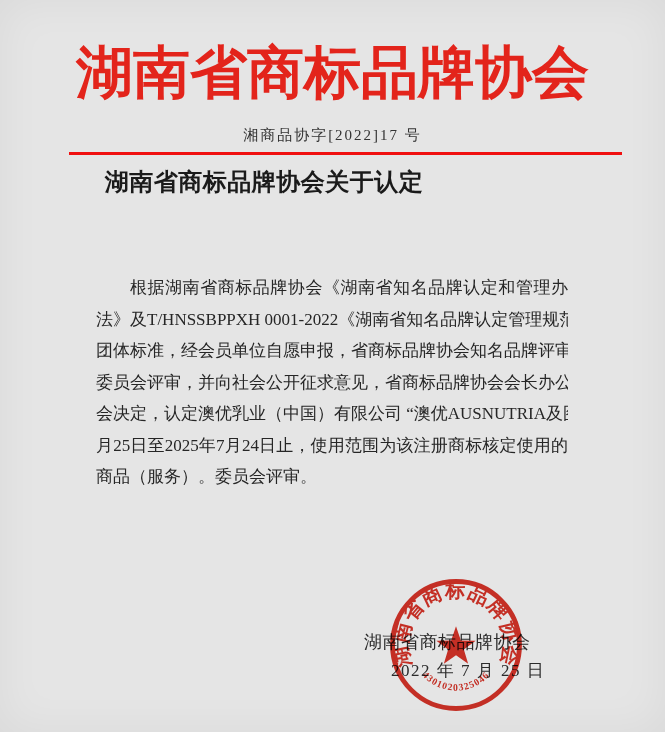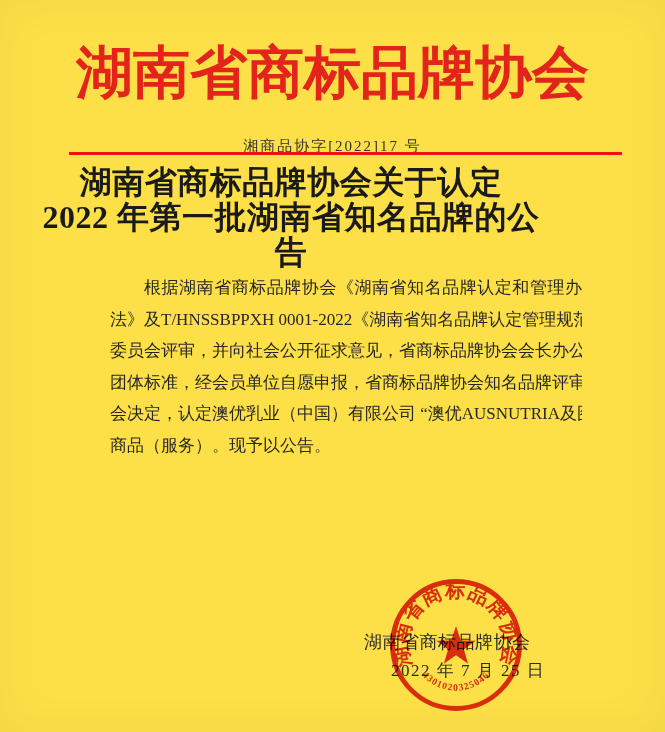--- a/index.html
+++ b/index.html
@@ -1,55 +1,54 @@
 <!DOCTYPE html>
 <html><head>
 <meta charset="utf-8">
 <style>
   html,body{margin:0;padding:0;background:#ffffff;}
   .page{
     position:relative;
     width:665px;height:732px;
-    background:#fde047;
+    background:#e5e5e5;
     overflow:hidden;
     font-family:"Liberation Serif","DejaVu Serif",serif;
     box-shadow:inset 0 0 46px rgba(0,0,0,0.05);
   }
   .org-title{
     position:absolute;top:40px;left:0;width:665px;
     text-align:center;
     font-size:57px;line-height:66px;
     font-weight:bold;
     color:#e3241b;
     letter-spacing:0px;
     white-space:nowrap;
   }
   .doc-number{
-    position:absolute;top:137px;left:0;width:665px;
+    position:absolute;top:126px;left:0;width:665px;
     text-align:center;
     font-size:15px;line-height:18px;
     color:#333333;
     letter-spacing:2px;
   }
   .red-rule{
     position:absolute;top:152px;left:69px;
     width:553px;height:2.5px;
     background:#f01010;
   }
   .notice-title{
     position:absolute;top:165px;left:0;width:528px;
     text-align:center;
-    font-size:32px;line-height:35px;
+    font-size:24px;line-height:35px;
     font-weight:bold;
     color:#1a1a1a;
     letter-spacing:0.5px;
-    margin-left:27px;
   }
   .body-text{
-    position:absolute;top:272px;left:110px;width:472px;
+    position:absolute;top:272px;left:96px;width:472px;
     font-size:17px;line-height:31.5px;
     color:#262626;
   }
   .bl{
     text-align:justify;
     text-align-last:justify;
     text-justify:inter-character;
     height:31.5px;overflow:hidden;white-space:nowrap;
   }
   .indent{text-indent:34px;}
@@ -86,30 +85,30 @@
 <div class="page">
 
   <div class="org-title">湖南省商标品牌协会</div>
 
   <div class="doc-number">湘商品协字[2022]17 号</div>
 
   <div class="red-rule"></div>
 
   <div class="notice-title">
     <div>湖南省商标品牌协会关于认定</div>
-    <div>2022 年第一批湖南省知名品牌的公告</div>
   </div>
 
   <div class="body-text">
     <div class="bl indent">根据湖南省商标品牌协会《湖南省知名品牌认定和管理办</div>
     <div class="bl">法》及T/HNSSBPPXH 0001-2022《湖南省知名品牌认定管理规范》</div>
+    <div class="bl">团体标准，经会员单位自愿申报，省商标品牌协会知名品牌评审</div>
     <div class="bl">委员会评审，并向社会公开征求意见，省商标品牌协会会长办公</div>
-    <div class="bl">团体标准，经会员单位自愿申报，省商标品牌协会知名品牌评审</div>
     <div class="bl">会决定，认定澳优乳业（中国）有限公司 “澳优AUSNUTRIA及图”</div>
-    <div class="plain">商品（服务）。现予以公告。</div>
+    <div class="bl">月25日至2025年7月24日止，使用范围为该注册商标核定使用的</div>
+    <div class="plain">商品（服务）。委员会评审。</div>
   </div>
 
   <div class="sign-name">湖南省商标品牌协会</div>
   <div class="sign-date">2022 年 7 月 25 日</div>
 
   <svg class="seal" viewBox="0 0 200 200" aria-hidden="true">
     <circle cx="100" cy="100" r="92" fill="none" stroke="#d8291d" stroke-width="7"></circle>
     <path id="sealTopArc" d="M 36.6,129.6 A 70,70 0 1 1 163.4,129.6" fill="none" stroke="none"></path>
     <text font-size="29" fill="#d8291d" text-anchor="middle" letter-spacing="2">
       <textPath href="#sealTopArc" startOffset="50%">湖南省商标品牌协会</textPath>

